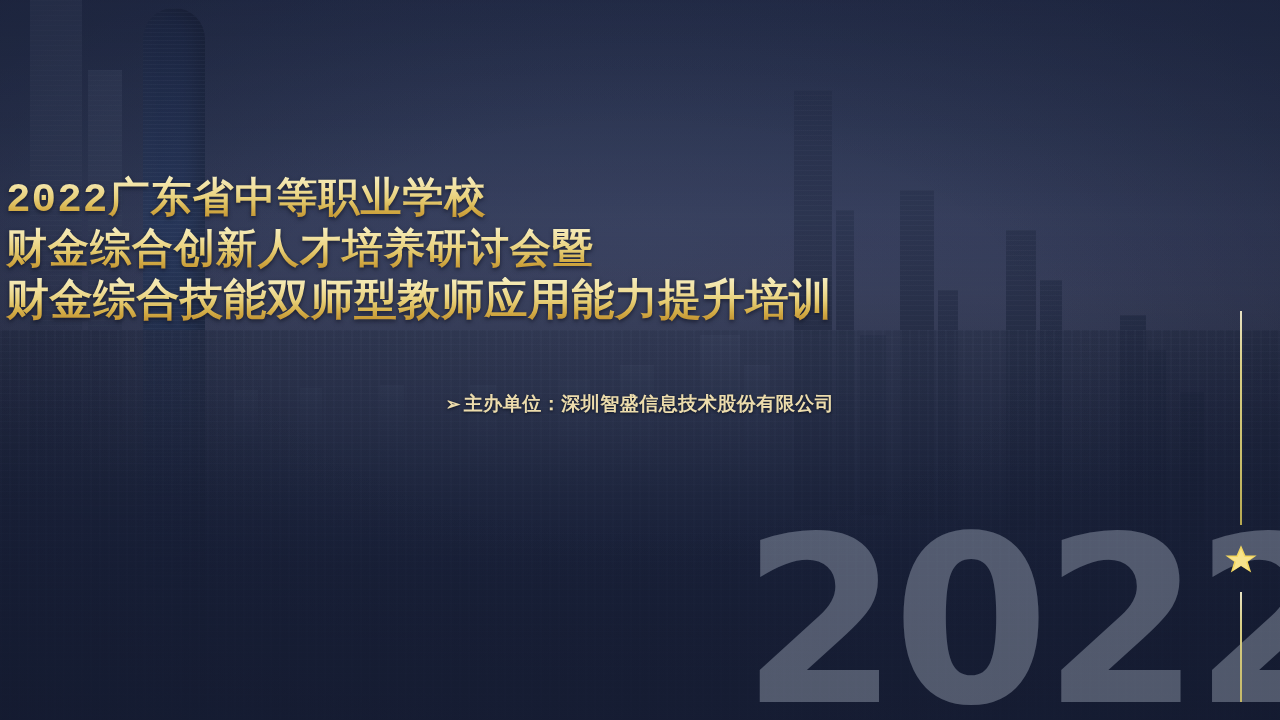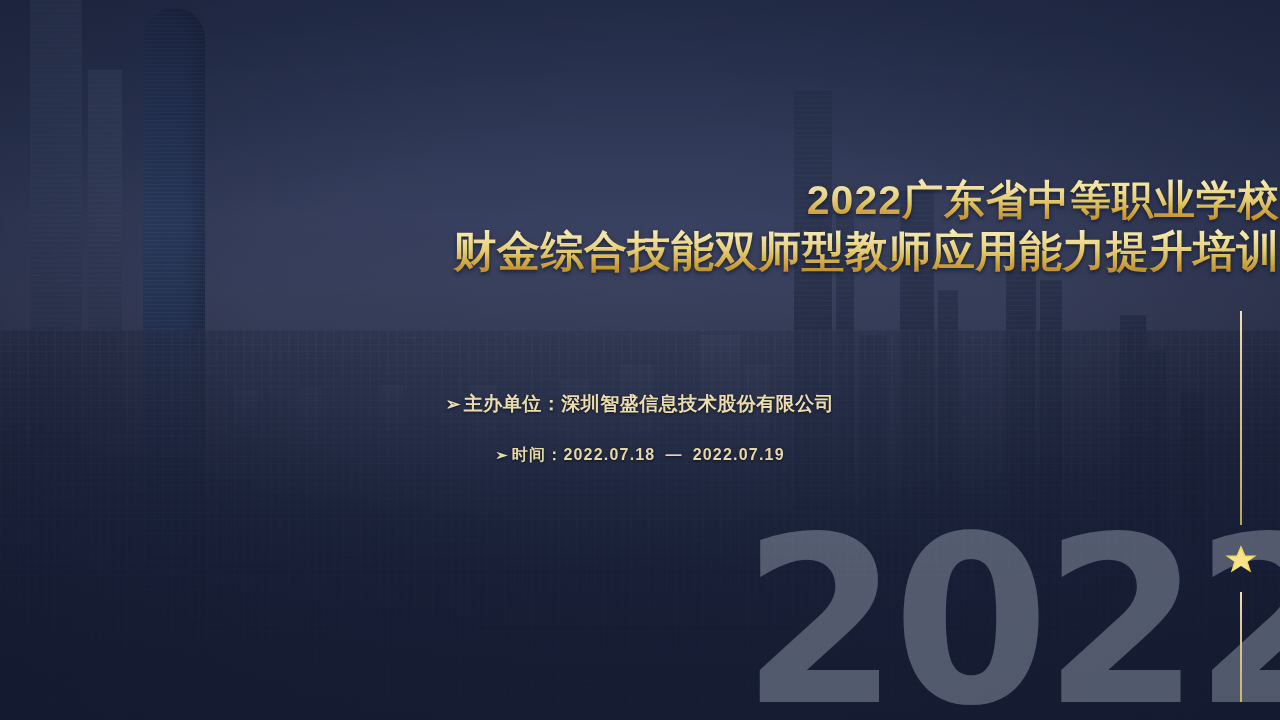--- a/index.html
+++ b/index.html
@@ -135,22 +135,22 @@
     background:linear-gradient(180deg,#e8e2c2 0%, #d9cf86 30%, #c5b968 100%);
   }
   .star {
     position:absolute; left:1224px; top:544px;
     width:34px; height:34px;
   }
 
   
   .headline {
     position:absolute; left:0; right:0; top:175px;
-    text-align:right;
-    font-family:Liberation Sans, sans-serif;
+    text-align:left;
+    font-family:Liberation Mono, monospace;
     font-weight:bold;
     margin-left:6px;
   }
   .tline {
     display:block;
     font-size:41px;
     line-height:51px;
     letter-spacing:1px;
     background:linear-gradient(180deg,
       #f6eec0 0%, #f2e2a2 22%, #e7cf78 46%, #d4ae48 68%, #c08f2e 88%, #b07d24 100%);
@@ -232,24 +232,22 @@
   <div class="star">
     <svg viewBox="0 0 100 100" width="34" height="34" aria-hidden="true">
       <polygon points="50,4 63,34 96,34 70,52 80,84 50,65 20,84 30,52 4,34 37,34" fill="#f4d75f"></polygon>
       <polygon points="50,14 60,38 86,38 65,53 73,78 50,63 27,78 35,53 14,38 40,38" fill="#f8e79a" opacity="0.75"></polygon>
     </svg>
   </div>
   <div class="rule-bottom"></div>
 
   <div class="headline">
     <span class="tline l1">2022广东省中等职业学校</span>
+    <span class="tline l2">财金综合创新人才培养研讨会暨</span>
     <span class="tline l3">财金综合技能双师型教师应用能力提升培训</span>
   </div>
 
   <div class="subline sub-org">
     <span class="bullet">➢</span><span>主办单位：深圳智盛信息技术股份有限公司</span>
   </div>
 
-  <div class="subline sub-time">
-    <span class="bullet">➢</span><span>时间：</span><span>2022.07.18</span><span class="dash">—</span><span>2022.07.19</span>
-  </div>
 
 </div>
 
 </body></html>

